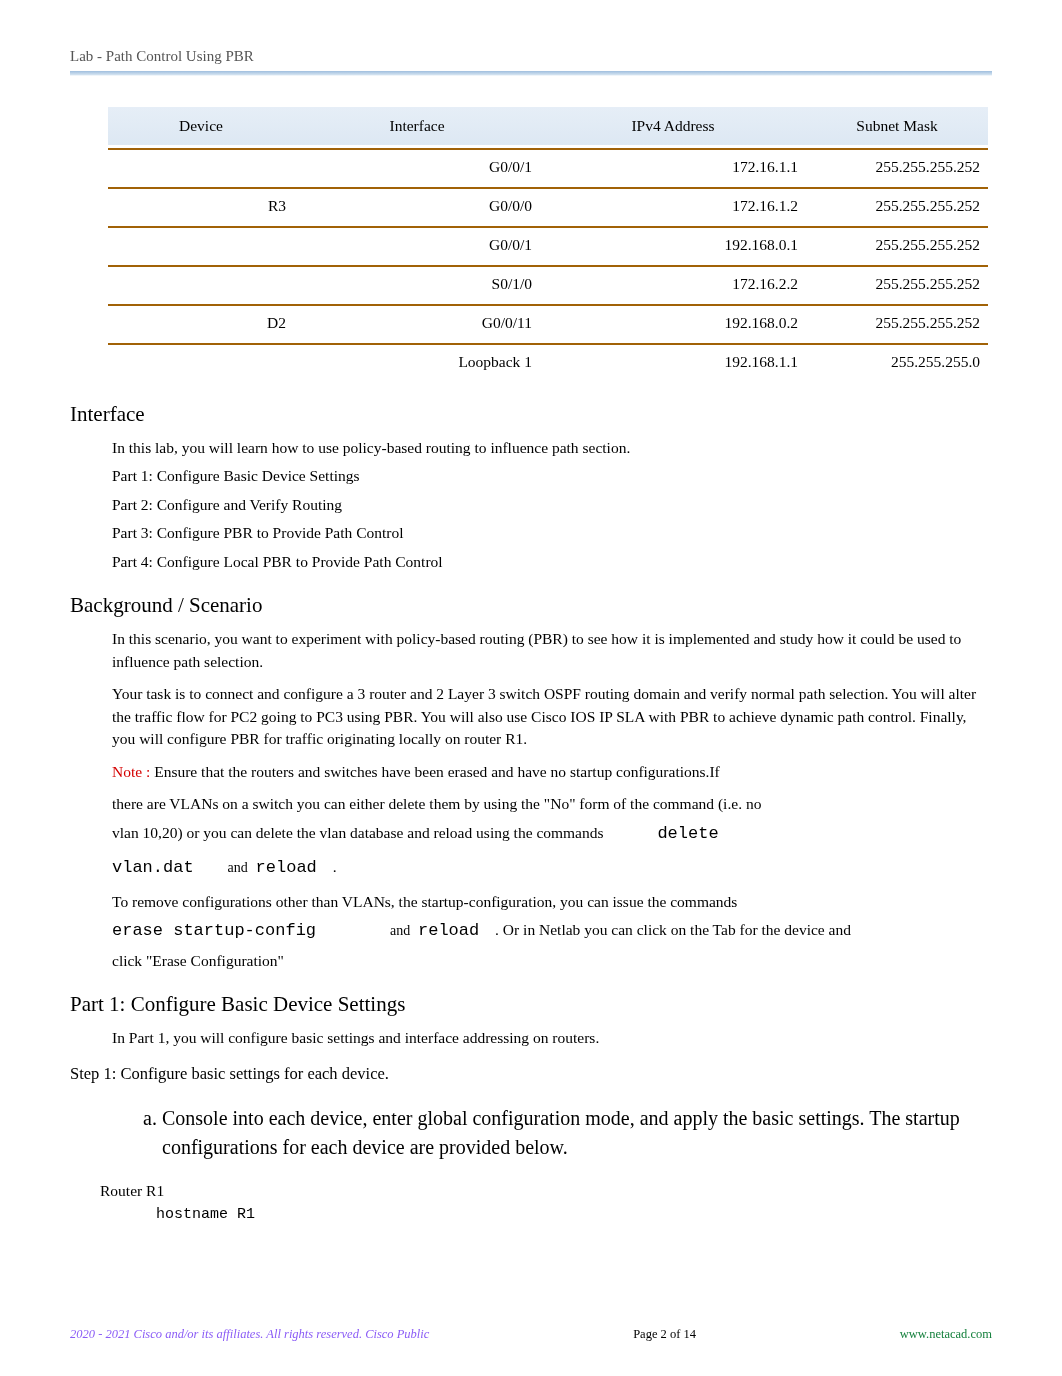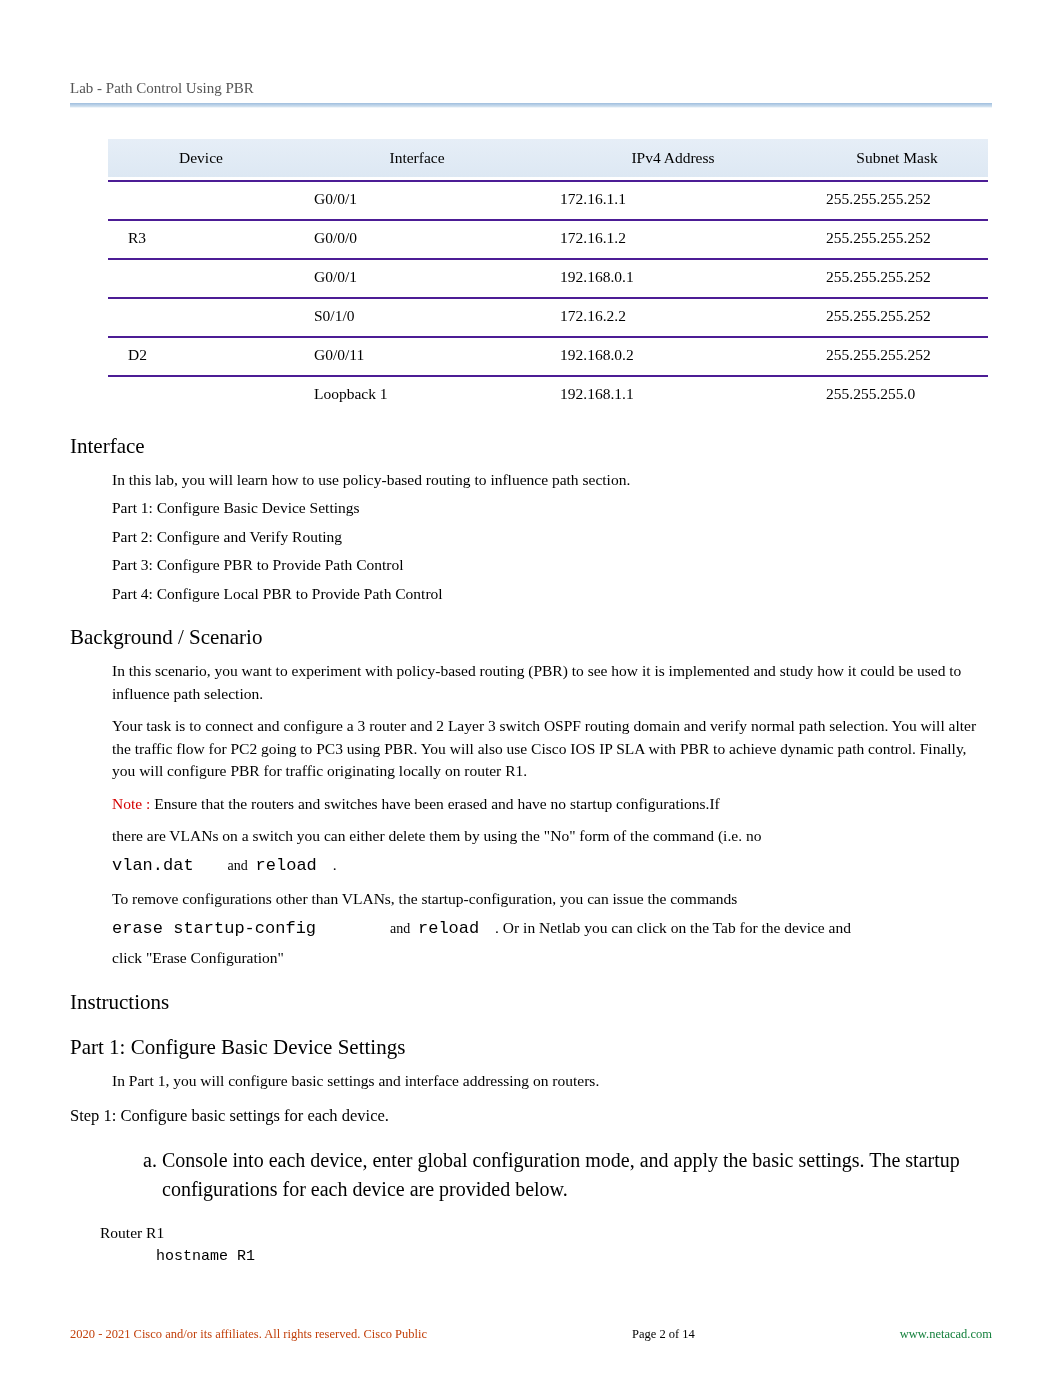--- a/index.html
+++ b/index.html
@@ -3,21 +3,21 @@
 <meta charset="utf-8">
 <style>
   body {
     margin: 0;
     font-family: "Times New Roman", Times, serif;
     background: #fff;
     color: #000;
     width: 1062px;
   }
   .page {
-    padding: 80px 70px 40px 70px;
+    padding: 48px 70px 40px 70px;
     box-sizing: border-box;
     position: relative;
     min-height: 1376px;
   }
   .header-title {
     font-family: "Times New Roman", serif;
     font-size: 15px;
     color: #555;
     margin-bottom: 6px;
   }
@@ -35,21 +35,22 @@
   }
   table.iptable th {
     background: linear-gradient(to bottom, #e6eef7, #dde8f3);
     font-weight: normal;
     text-align: center;
     padding: 10px 8px;
     font-family: "Times New Roman", serif;
   }
   table.iptable td {
     padding: 8px 8px 8px 20px;
-    border-top: 2px solid #4c1d95;
+    border-top: 2px solid #a16207;
+    text-align: right;
   }
   .h2 {
     font-family: "Times New Roman", serif;
     font-size: 21px;
     margin: 20px 0 10px 0;
   }
   .body-text {
     font-family: "Times New Roman", serif;
     font-size: 15.5px;
     line-height: 1.45;
@@ -91,21 +92,21 @@
   .footer {
     position: absolute;
     bottom: 34px;
     left: 70px;
     right: 70px;
     font-family: "Times New Roman", serif;
     font-size: 12.5px;
     display: flex;
     justify-content: space-between;
   }
-  .footer .copy { color: #c2410c; }
+  .footer .copy { color: #8b5cf6; font-style: italic; }
   .footer-link { color: #15803d; text-decoration: none; }
 </style>
 </head>
 <body>
 
 <div class="page">
 
   <div class="header-title">Lab - Path Control Using PBR</div>
   <div class="header-rule"></div>
 
@@ -171,36 +172,39 @@
 
   <div class="body-text" style="display:flex; justify-content:flex-start;">
     <span>
       <span class="note-red">Note :</span>
       <span> Ensure that the routers and switches have been erased and have no startup configurations.</span>
     </span>
     <span>If</span>
   </div>
   <div class="body-text body-text-tight">there are VLANs on a switch you can either delete them by using the "No" form of the command (i.e. no</div>
   <div class="body-text">
+    <span>vlan 10,20) or you can delete the vlan database and reload using the commands</span>
+    <span class="mono" style="margin-left:50px">delete</span>
+  </div>
+  <div class="body-text">
     <span class="mono">vlan.dat</span>
     <span style="margin-left:30px; font-size:14px">and</span>
     <span class="mono" style="margin-left:4px">reload</span>
     <span style="margin-left:12px">.</span>
   </div>
 
   <div class="body-text body-text-tight">To remove configurations other than VLANs, the startup-configuration, you can issue the commands</div>
   <div class="body-text body-text-tight">
     <span class="mono">erase startup-config</span>
     <span style="margin-left:70px; font-size:14px">and</span>
     <span class="mono" style="margin-left:4px">reload</span>
     <span style="margin-left:12px">.  Or in Netlab you can click on the Tab for the device and</span>
   </div>
   <div class="body-text">click "Erase Configuration"</div>
 
-  <div class="h2">Instructions</div>
 
   <div class="h2">Part 1: Configure Basic Device Settings</div>
   <div class="body-text">In Part 1, you will configure basic settings and interface addressing on routers.</div>
 
   <div class="step-title">Step 1: Configure basic settings for each device.</div>
   <ol class="letters">
     <li>Console into each device, enter global configuration mode, and apply the basic settings. The startup configurations for each device are provided below.</li>
   </ol>
 
   <div class="router-label">Router R1</div>

